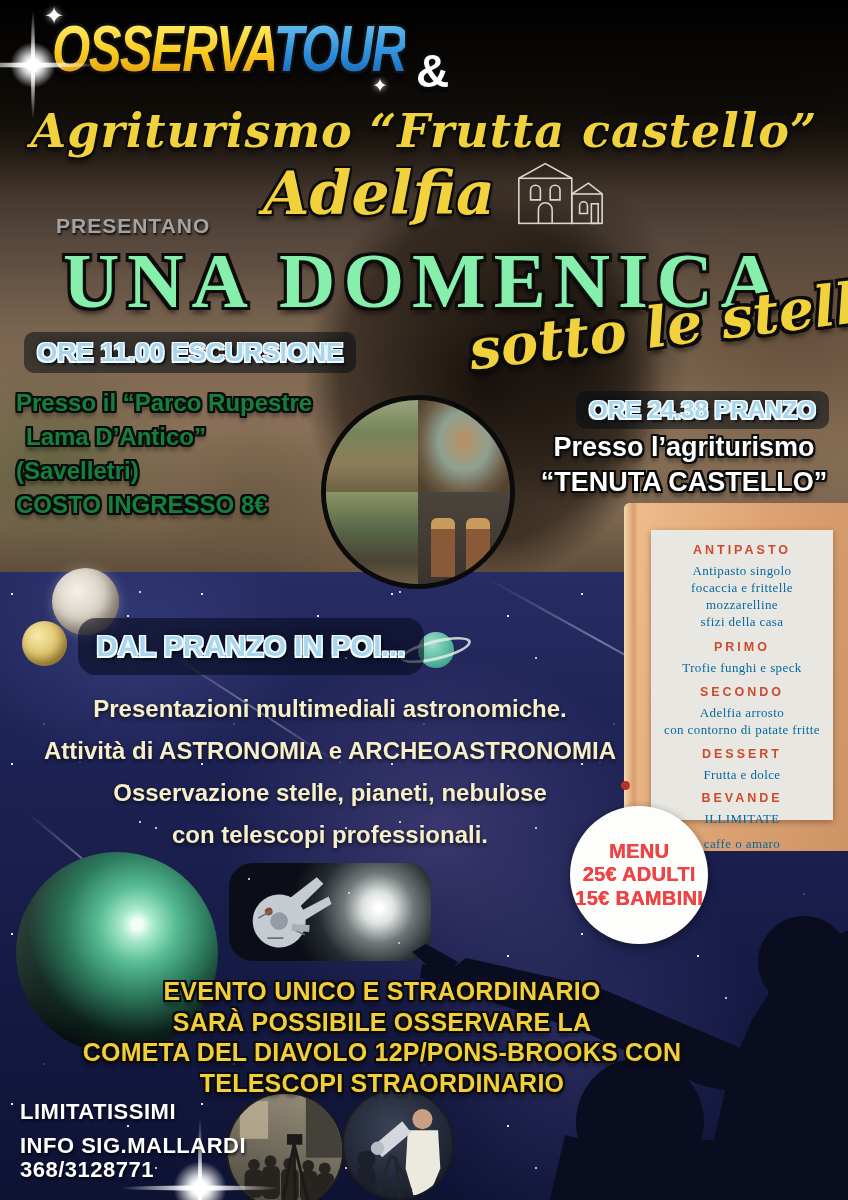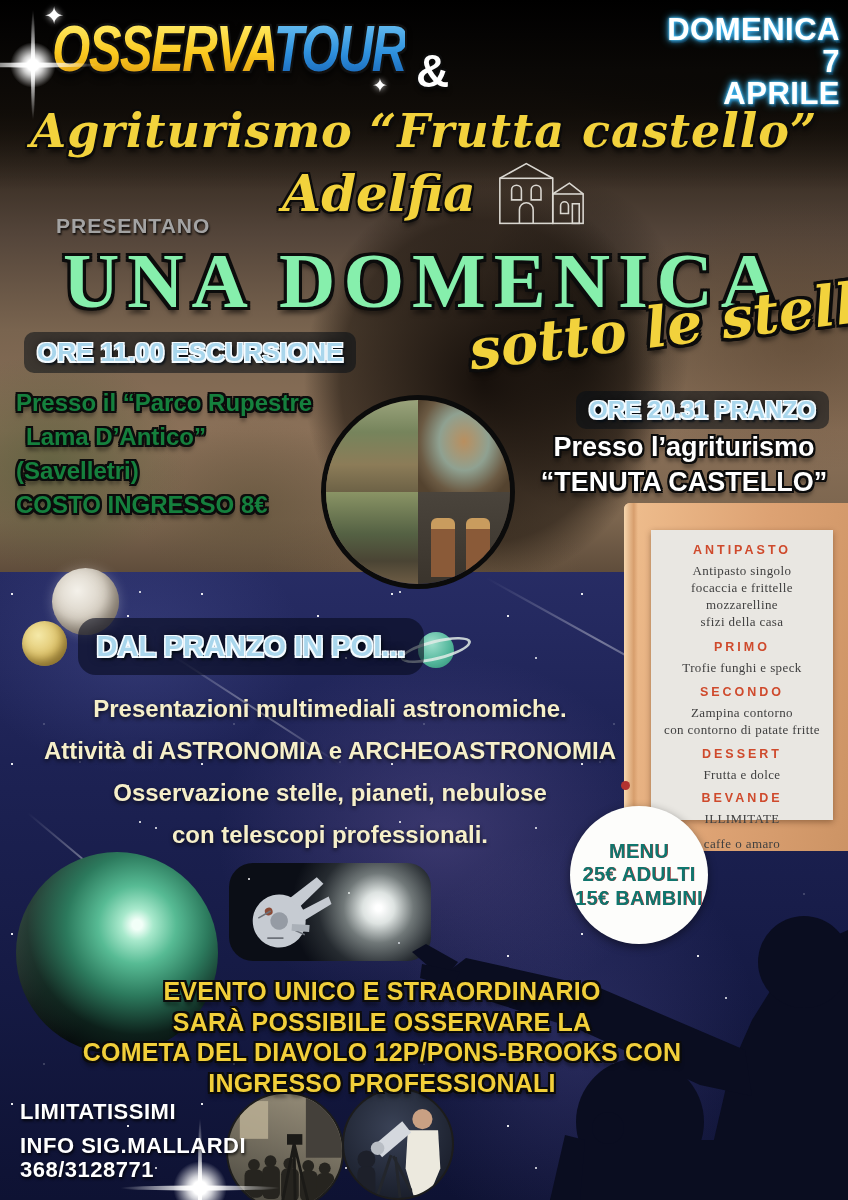--- a/index.html
+++ b/index.html
@@ -69,21 +69,21 @@
     filter:drop-shadow(2px 0 0 #111) drop-shadow(-2px 0 0 #111) drop-shadow(0 2px 0 #111) drop-shadow(0 -2px 0 #111) drop-shadow(0 4px 3px rgba(0,0,0,.6)); }
   .logo .y { background:linear-gradient(180deg,#ffef6e 8%, #fbc91f 55%, #dd9a10 92%); -webkit-background-clip:text; background-clip:text; color:transparent; }
   .logo .b { background:linear-gradient(180deg,#6cc2f2 8%, #2e90dd 55%, #1763b5 92%); -webkit-background-clip:text; background-clip:text; color:transparent; }
   .amp { left:416px; top:44px; font-size:46px; font-weight:900; color:#fff; }
   .date { right:8px; top:14px; text-align:right; font-size:31px; font-weight:900; line-height:1.04; color:#fff;
     text-shadow:0 0 9px #3fc0ff, 0 0 4px #3fc0ff, 0 0 2px #8adfff, 2px 3px 0 rgba(8,40,70,.55); letter-spacing:.5px; }
 
   .script { font-family:"DejaVu Serif", serif; font-style:italic; font-weight:700; color:#f2d23c; }
   .sub1 { left:0; top:104px; width:848px; text-align:center; font-size:46px; letter-spacing:1px; }
   .sub2row { left:140px; top:158px; width:560px; display:flex; align-items:center; justify-content:center; gap:16px; }
-  .sub2 { font-size:50px;margin-left:32px; }
+  .sub2 { font-size:60px;margin-left:32px; }
   .presenta { left:56px; top:214px; font-size:21px; font-weight:800; color:#a3a3a3; letter-spacing:1px;
     text-shadow:1px 2px 2px rgba(0,0,0,.8); }
   .title { left:0; top:236px; width:848px; text-align:center; font-family:"Liberation Serif", serif;
     font-weight:700; font-size:78px; letter-spacing:8px; color:#86efac; white-space:nowrap; }
   .tscript { left:468px; top:294px; width:372px; text-align:center; font-size:56px; transform:rotate(-7deg); white-space:nowrap; }
 
   .badge { background:rgba(8,14,22,.55); border-radius:10px; padding:5px 13px; white-space:nowrap; }
   .badge-esc { left:24px; top:332px; font-size:26px; }
   .badge-pranzo { left:576px; top:391px; font-size:24px; }
   .badge-dal { left:78px; top:618px; width:346px; height:57px; border-radius:18px;
@@ -124,28 +124,28 @@
   .scroll { left:624px; top:503px; width:268px; height:348px;
     background:linear-gradient(100deg,#efbe8e 0%, #dda273 45%, #c78f60 100%); border-radius:6px; }
   .scroll::before { content:""; position:absolute; left:0; top:0; bottom:0; width:14px; border-radius:6px 0 0 6px;
     background:linear-gradient(90deg,#f7d7ae, #d79e6d 70%, rgba(0,0,0,0)); }
   .tear { position:absolute; right:-1px; top:0; bottom:0; width:14px; background:#141a3e;
     clip-path:polygon(100% 0, 100% 100%, 20% 100%, 90% 88%, 10% 76%, 80% 64%, 0 52%, 85% 40%, 15% 28%, 90% 16%, 25% 6%); }
   .seal { width:9px; height:9px; border-radius:50%; background:#b23330; }
   .menu-panel { position:absolute; left:27px; top:27px; width:182px; height:290px; background:#e9e7e2;
     text-align:center; padding-top:4px; box-shadow:0 2px 6px rgba(60,30,10,.4); }
   .mhead { font-size:12.5px; font-weight:800; letter-spacing:3px; color:#cf4a2c; margin:9px 0 5px; }
-  .mitem { font-family:"Liberation Serif", serif; font-size:13px; color:#404040; line-height:1.32; letter-spacing:.4px; }
+  .mitem { font-family:"Liberation Serif", serif; font-size:13px; color:#0369a1; line-height:1.32; letter-spacing:.4px; }
   .mgap { margin-top:8px; }
 
   
   .price { left:570px; top:806px; width:138px; height:138px; border-radius:50%; background:#fdfdfb;
     display:flex; flex-direction:column; align-items:center; justify-content:center; z-index:6;
     box-shadow:0 3px 10px rgba(0,0,0,.45); }
-  .price div { color:#0f766e; font-weight:900; font-size:20px; line-height:1.18; letter-spacing:.3px;
+  .price div { color:#ef4444; font-weight:900; font-size:20px; line-height:1.18; letter-spacing:.3px;
     text-shadow:.4px 0 0 #e4323a; }
 
   
   .comet-circle { left:16px; top:852px; width:202px; height:202px; border-radius:50%; overflow:hidden; z-index:1;
     background:
       radial-gradient(circle at 60% 36%, #f2fff8 0 5px, #a8e9cc 9%, #57bb94 22%, #2c7a5d 40%, rgba(20,55,42,.5) 62%, rgba(6,10,9,0) 80%),
       linear-gradient(135deg, rgba(200,230,215,.28) 18%, rgba(90,130,110,.16) 42%, transparent 60%),
       #05080a; }
   .falcon-card { left:229px; top:863px; width:202px; height:98px; border-radius:24px; overflow:hidden; z-index:1;
     background:
@@ -209,25 +209,20 @@
     <span class="core" style="width:46px; height:46px;"></span>
     <span class="h" style="width:130px; height:5px;"></span>
     <span class="v" style="width:110px; height:4px;"></span>
   </div>
   <div class="abs sparkle" style="left:44px; top:2px; font-size:24px;">✦</div>
   <div class="abs logo">
     <span class="y">OSSERVA</span><span class="b">TOUR</span>
   </div>
   <div class="abs sparkle" style="left:372px; top:74px; font-size:19px;">✦</div>
   <div class="abs amp oB">&amp;</div>
-  <div class="abs date">
-    <div>DOMENICA</div>
-    <div>7</div>
-    <div>APRILE</div>
-  </div>
 
   <div class="abs script sub1 oB">Agriturismo “Frutta castello”</div>
   <div class="abs sub2row">
     <span class="script sub2 oB">Adelfia</span>
     <svg width="98" height="70" viewBox="0 0 100 70" fill="none" stroke="#eceae4" stroke-width="1.6" opacity=".9">
       <rect x="8" y="20" width="54" height="46"></rect>
       <path d="M8,20 L35,5 L62,20"></path>
       <rect x="62" y="36" width="31" height="30"></rect>
       <path d="M62,36 L79,25 L93,36"></path>
       <path d="M20,32 a5,5 0 0 1 10,0 l0,10 l-10,0 Z"></path>
@@ -243,21 +238,21 @@
   <div class="abs script tscript oB3">sotto le stelle</div>
 
   <div class="abs badge badge-esc oBlue">ORE 11.00 ESCURSIONE</div>
   <div class="abs exc-lines oB">
     <div>Presso il “Parco Rupestre</div>
     <div style="padding-left:10px;">Lama D’Antico”</div>
     <div>(Savelletri)</div>
     <div>COSTO INGRESSO 8€</div>
   </div>
 
-  <div class="abs badge badge-pranzo oBlue">ORE 20.31 PRANZO</div>
+  <div class="abs badge badge-pranzo oBlue">ORE 24.38 PRANZO</div>
   <div class="abs lunch-lines oB">
     <div>Presso l’agriturismo</div>
     <div>“TENUTA CASTELLO”</div>
   </div>
 
   <div class="abs collage">
     <div class="ph1"></div>
     <div class="ph2"></div>
     <div class="ph3"></div>
     <div class="ph4"></div>
@@ -285,21 +280,21 @@
     <div class="seal abs" style="right:2px; top:212px;"></div>
     <div class="menu-panel">
       <div class="mhead">ANTIPASTO</div>
       <div class="mitem">Antipasto singolo</div>
       <div class="mitem">focaccia e frittelle</div>
       <div class="mitem">mozzarelline</div>
       <div class="mitem">sfizi della casa</div>
       <div class="mhead">PRIMO</div>
       <div class="mitem">Trofie funghi e speck</div>
       <div class="mhead">SECONDO</div>
-      <div class="mitem">Zampina contorno</div>
+      <div class="mitem">Adelfia arrosto</div>
       <div class="mitem">con contorno di patate fritte</div>
       <div class="mhead">DESSERT</div>
       <div class="mitem">Frutta e dolce</div>
       <div class="mhead mgap">BEVANDE</div>
       <div class="mitem">ILLIMITATE</div>
       <div class="mitem mgap">caffe o amaro</div>
     </div>
   </div>
 
   <div class="abs price">
@@ -318,21 +313,21 @@
       <circle cx="36" cy="46" r="4" fill="#8a4a36"></circle>
       <path d="M24,50 l14,-4 M28,72 l16,4 M56,70 l10,8" stroke="#6d727a" stroke-width="1.6" fill="none"></path>
       <rect x="56" y="64" width="18" height="7" fill="#aab0b8" transform="rotate(18 56 64)"></rect>
     </svg>
   </div>
 
   <div class="abs event oB">
     <div>EVENTO UNICO E STRAORDINARIO</div>
     <div>SARÀ POSSIBILE OSSERVARE LA</div>
     <div>COMETA DEL DIAVOLO  12P/PONS-BROOKS CON</div>
-    <div>INGRESSO PROFESSIONALI</div>
+    <div>TELESCOPI STRAORDINARIO</div>
   </div>
 
   <div class="abs footer">
     <div>LIMITATISSIMI</div>
     <div class="grp2">INFO SIG.MALLARDI</div>
     <div>368/3128771</div>
   </div>
 
   <div class="abs crowd">
     <svg width="118" height="118" viewBox="0 0 100 100">

